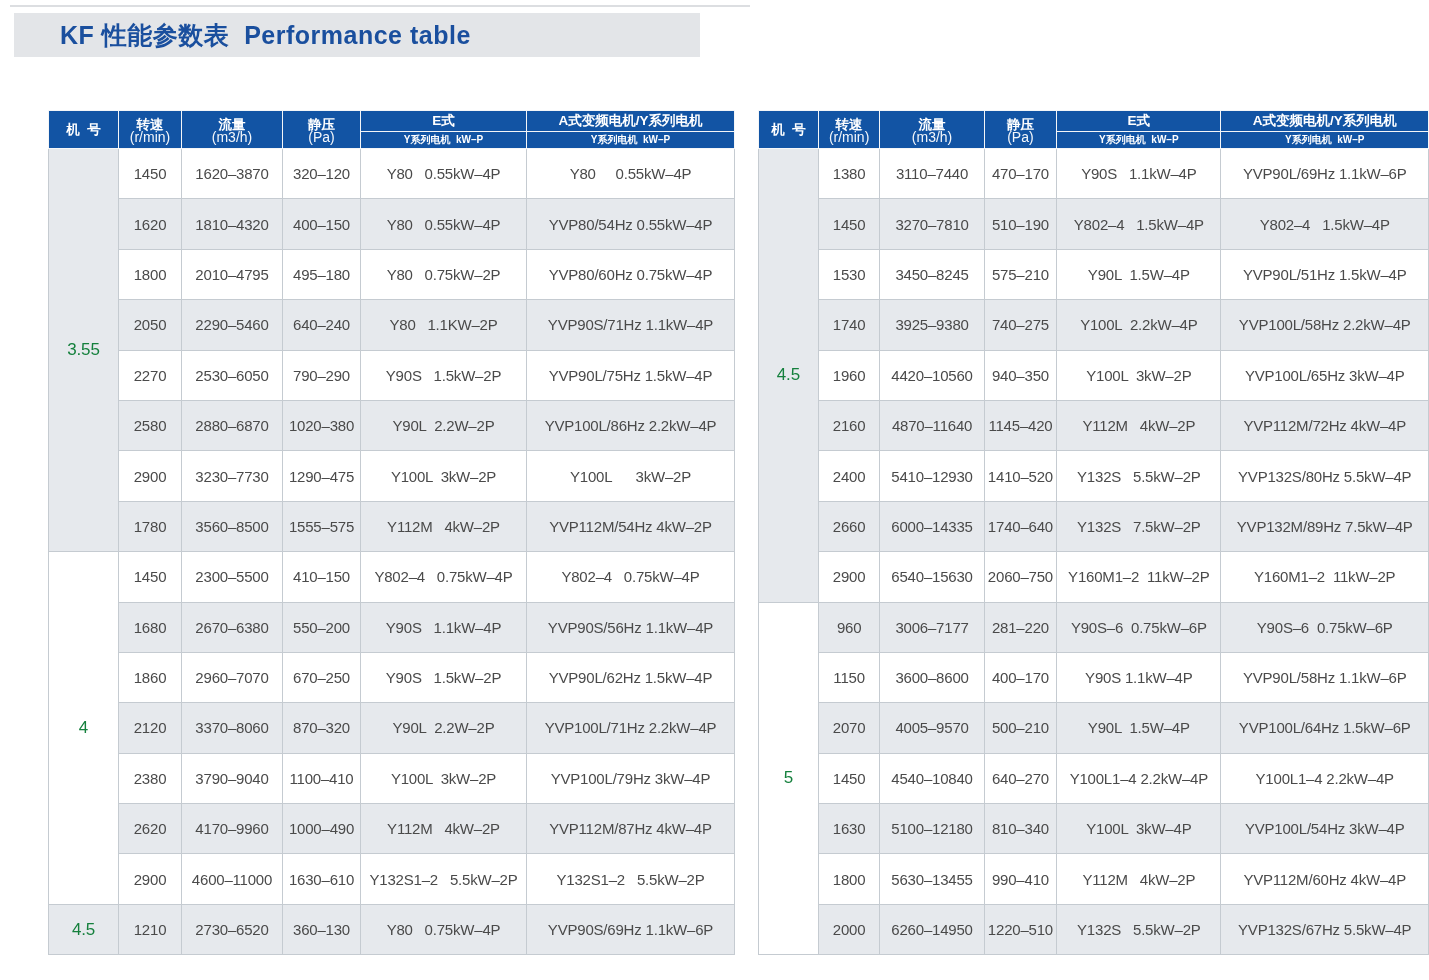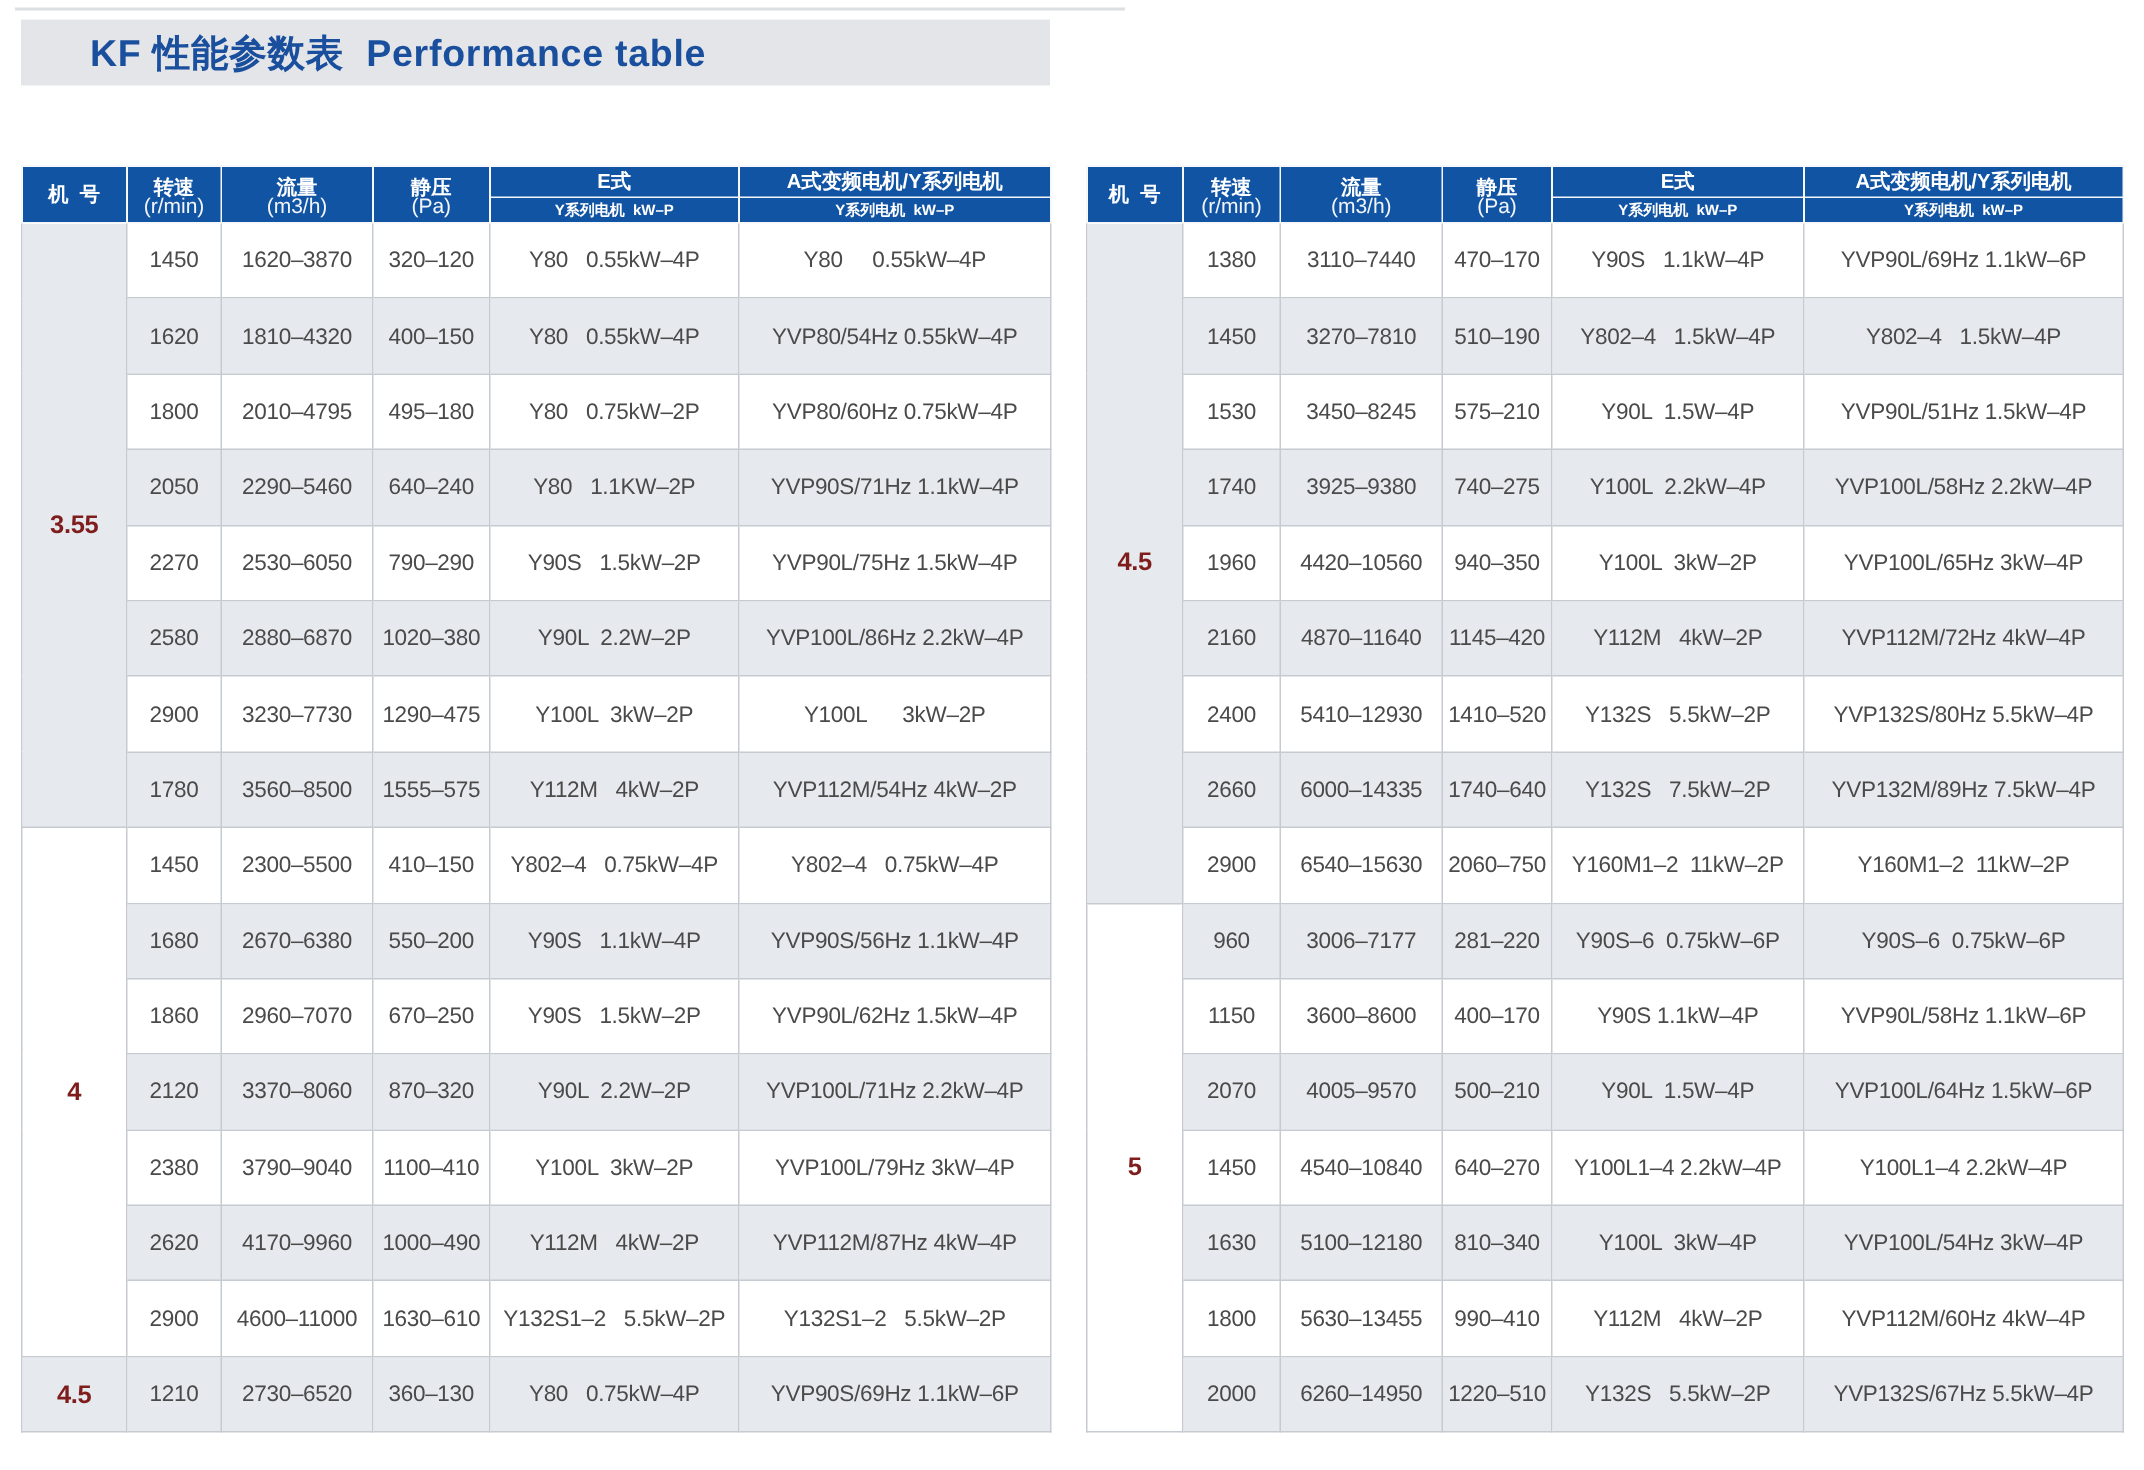--- a/index.html
+++ b/index.html
@@ -9,38 +9,38 @@
   .top-rule{position:absolute;left:10px;top:5px;width:740px;height:2px;background:#dcdee1;}
 
   .title-bar{position:absolute;left:14px;top:13px;width:686px;height:44px;background:#e3e5e8;
     display:flex;align-items:center;padding-left:46px;box-sizing:border-box;}
   .title-bar .title-text{font-size:25px;font-weight:bold;color:#1a4f9e;letter-spacing:.5px;white-space:pre;}
 
   .tbl-wrap{position:absolute;top:110px;}
   .tbl-wrap.left{left:14px;}
   .tbl-wrap.right{left:724px;}
 
-  table.perf{border-collapse:collapse;table-layout:fixed;}
+  table.perf{border-collapse:collapse;table-layout:fixed;margin-left:34px;}
   table.perf th, table.perf td{box-sizing:border-box;overflow:hidden;}
 
   
   thead th{background:#1254a4;color:#ffffff;border:1px solid #f4f6f8;text-align:center;
     vertical-align:middle;padding:0 2px;white-space:pre;}
   thead tr.h1{height:21px;} thead tr.h2{height:17px;}
   th .h-main{font-size:13.5px;font-weight:bold;line-height:15px;}
   th .h-unit{font-size:14px;font-weight:normal;line-height:11px;opacity:.95;}
   th.th-span{font-size:13.5px;font-weight:bold;}
   th.th-sub{font-size:10px;font-weight:bold;}
 
   
   tbody td{border:1px solid #c5cbd1;text-align:center;vertical-align:middle;
     color:#4a4a4a;font-size:15px;height:50.4px;padding:0 2px;white-space:pre;letter-spacing:-.2px;}
   tr.row-light td{background:#ffffff;}
   tr.row-dark td{background:#e6e9ed;}
-  tbody td.model-cell{font-size:17px;color:#7f1d1d;font-weight:bold;}
+  tbody td.model-cell{font-size:17px;color:#15803d;}
   tbody tr td.model-shaded{background:#e6e9ed;}
   tbody tr td.model-plain{background:#ffffff;}
 </style>
 </head>
 <body>
 
 <div id="page">
 
   <div class="top-rule"></div>
 

